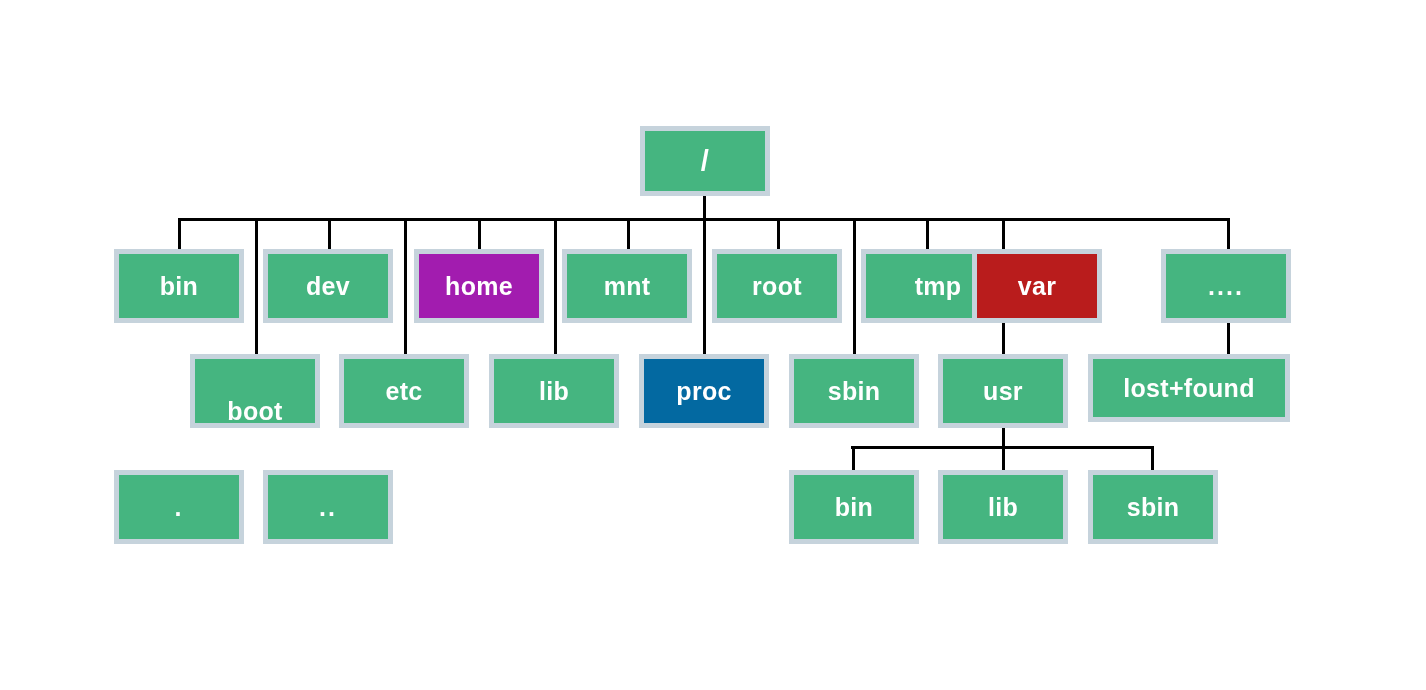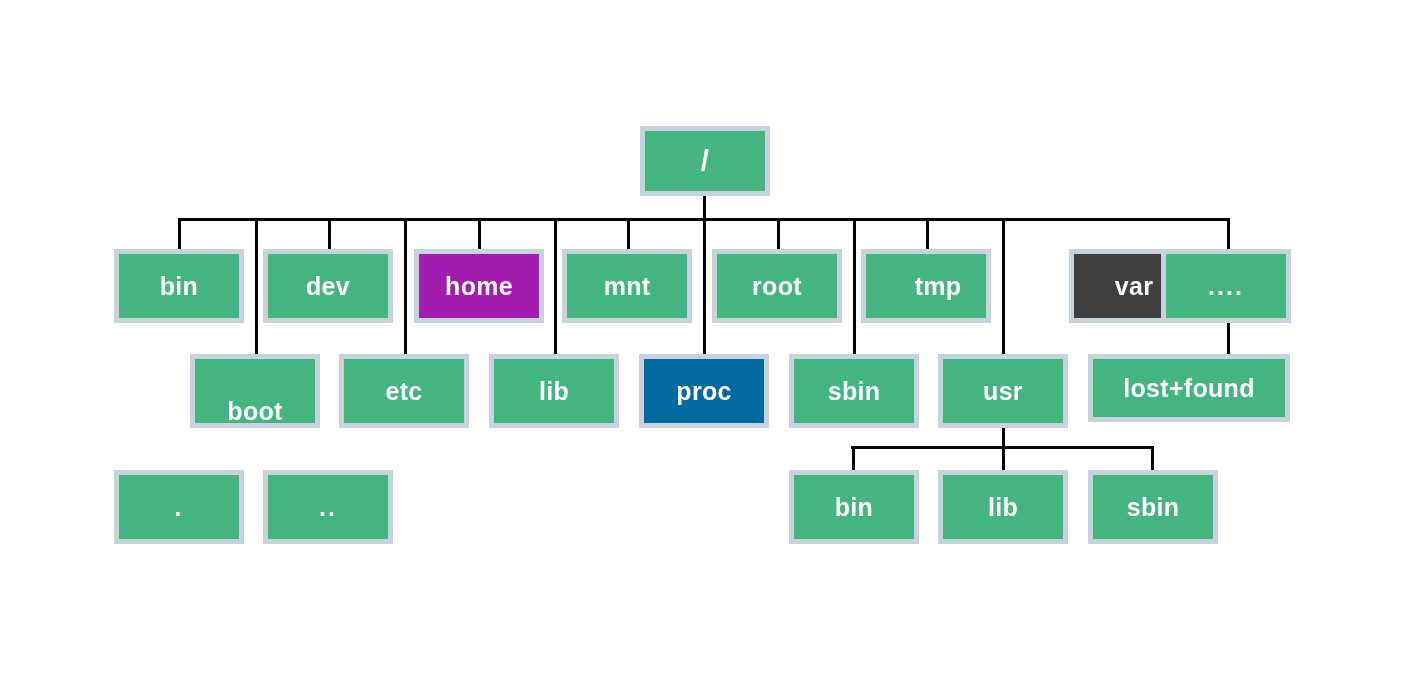--- a/index.html
+++ b/index.html
@@ -94,21 +94,21 @@
     </div>
     <div class="node" style="left: 712px; top: 249px; width: 130px; height: 74px; background: rgb(69, 181, 128); border-color: rgb(198, 211, 220);">
       <span class="node-label" style="color: rgb(255, 255, 255);">root</span>
     </div>
     <div class="node" style="left: 562px; top: 249px; width: 130px; height: 74px; background: rgb(69, 181, 128); border-color: rgb(198, 211, 220);">
       <span class="node-label" style="color: rgb(255, 255, 255);">mnt</span>
     </div>
     <div class="node" style="left: 861px; top: 249px; width: 130px; height: 74px; background: rgb(69, 181, 128); border-color: rgb(198, 211, 220);">
       <span class="node-label" style="color: rgb(255, 255, 255); margin-left: 24px;">tmp</span>
     </div>
-    <div class="node" style="left: 1069px; top: 249px; width: 130px; height: 74px; background: #404040; border-color: rgb(198, 211, 220);">
+    <div class="node" style="left: 972px; top: 249px; width: 130px; height: 74px; background: #b91c1c; border-color: rgb(198, 211, 220);">
       <span class="node-label" style="color: rgb(255, 255, 255);">var</span>
     </div>
     <div class="node dots" style="left: 1161px; top: 249px; width: 130px; height: 74px; background: rgb(69, 181, 128); border-color: rgb(198, 211, 220);">
       <span class="node-label" style="color: rgb(255, 255, 255);">....</span>
     </div>
     <div class="node" style="left: 190px; top: 354px; width: 130px; height: 74px; background: rgb(69, 181, 128); border-color: rgb(198, 211, 220);">
       <span class="node-label" style="color: rgb(255, 255, 255); margin-top: 40px;">boot</span>
     </div>
     <div class="node" style="left: 339px; top: 354px; width: 130px; height: 74px; background: rgb(69, 181, 128); border-color: rgb(198, 211, 220);">
       <span class="node-label" style="color: rgb(255, 255, 255);">etc</span>

